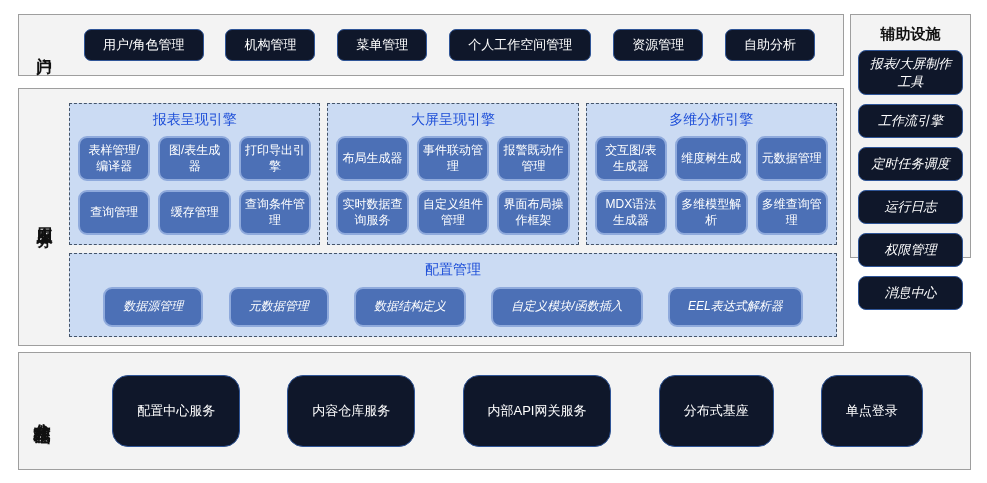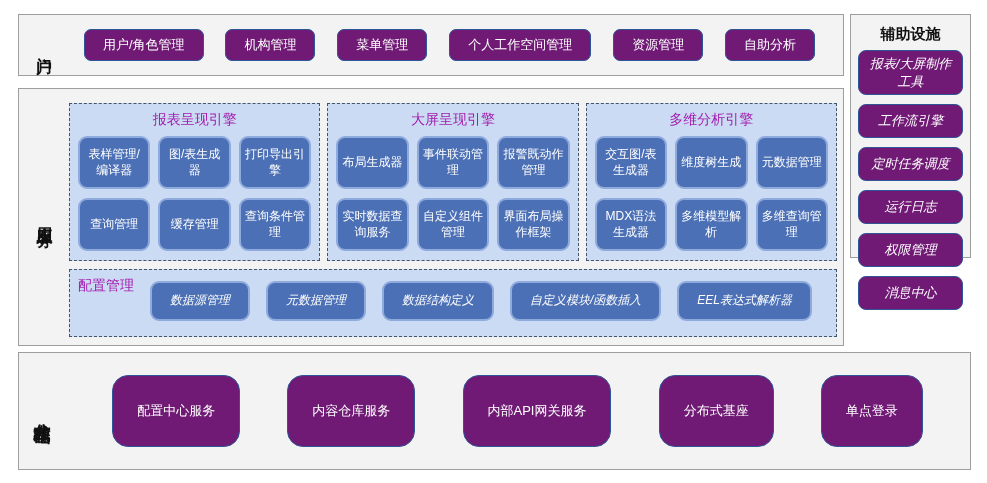--- a/index.html
+++ b/index.html
@@ -40,21 +40,21 @@
     width: 50px;
     display: flex;
     align-items: center;
     justify-content: center;
     flex: 0 0 auto;
   }
   .dist .vlabel-zone { width: 46px; }
   .dist .vlabel { font-size: 17px; letter-spacing: 1px; }
   
   .big-btn {
-    background: #701a75;
+    background: #0f172a;
     border: 1px solid #2f5597;
     border-radius: 7px;
     color: #ffffff;
     font-size: 13px;
     display: flex;
     align-items: center;
     justify-content: center;
     text-align: center;
     padding: 6px 18px;
     white-space: nowrap;
@@ -80,21 +80,21 @@
     flex: 1;
     background: #cbdbf3;
     border: 1px dashed #44546a;
     display: flex;
     flex-direction: column;
     padding: 4px 8px 9px;
   }
   .engine-title {
     text-align: center;
     font-size: 14px;
-    color: #a21caf;
+    color: #1d4ed8;
     padding: 3px 0 7px;
   }
   .engine-grid {
     flex: 1;
     display: grid;
     grid-template-columns: repeat(3, 1fr);
     gap: 9px 8px;
   }
   .inner-btn {
     background: #4c70b6;
@@ -103,25 +103,25 @@
     color: #ffffff;
     font-size: 12px;
     line-height: 1.3;
     display: flex;
     align-items: center;
     justify-content: center;
     text-align: center;
     padding: 2px 3px;
   }
   .config-panel {
-    height: 68px;
+    height: 84px;
     background: #cbdbf3;
     border: 1px dashed #44546a;
     display: flex;
-    flex-direction: row;
+    flex-direction: column;
     padding: 4px 8px 8px;
   }
   .config-row {
     flex: 1;
     display: flex;
     justify-content: space-evenly;
     align-items: center;
     font-style: italic;
   }
   .config-btn {

